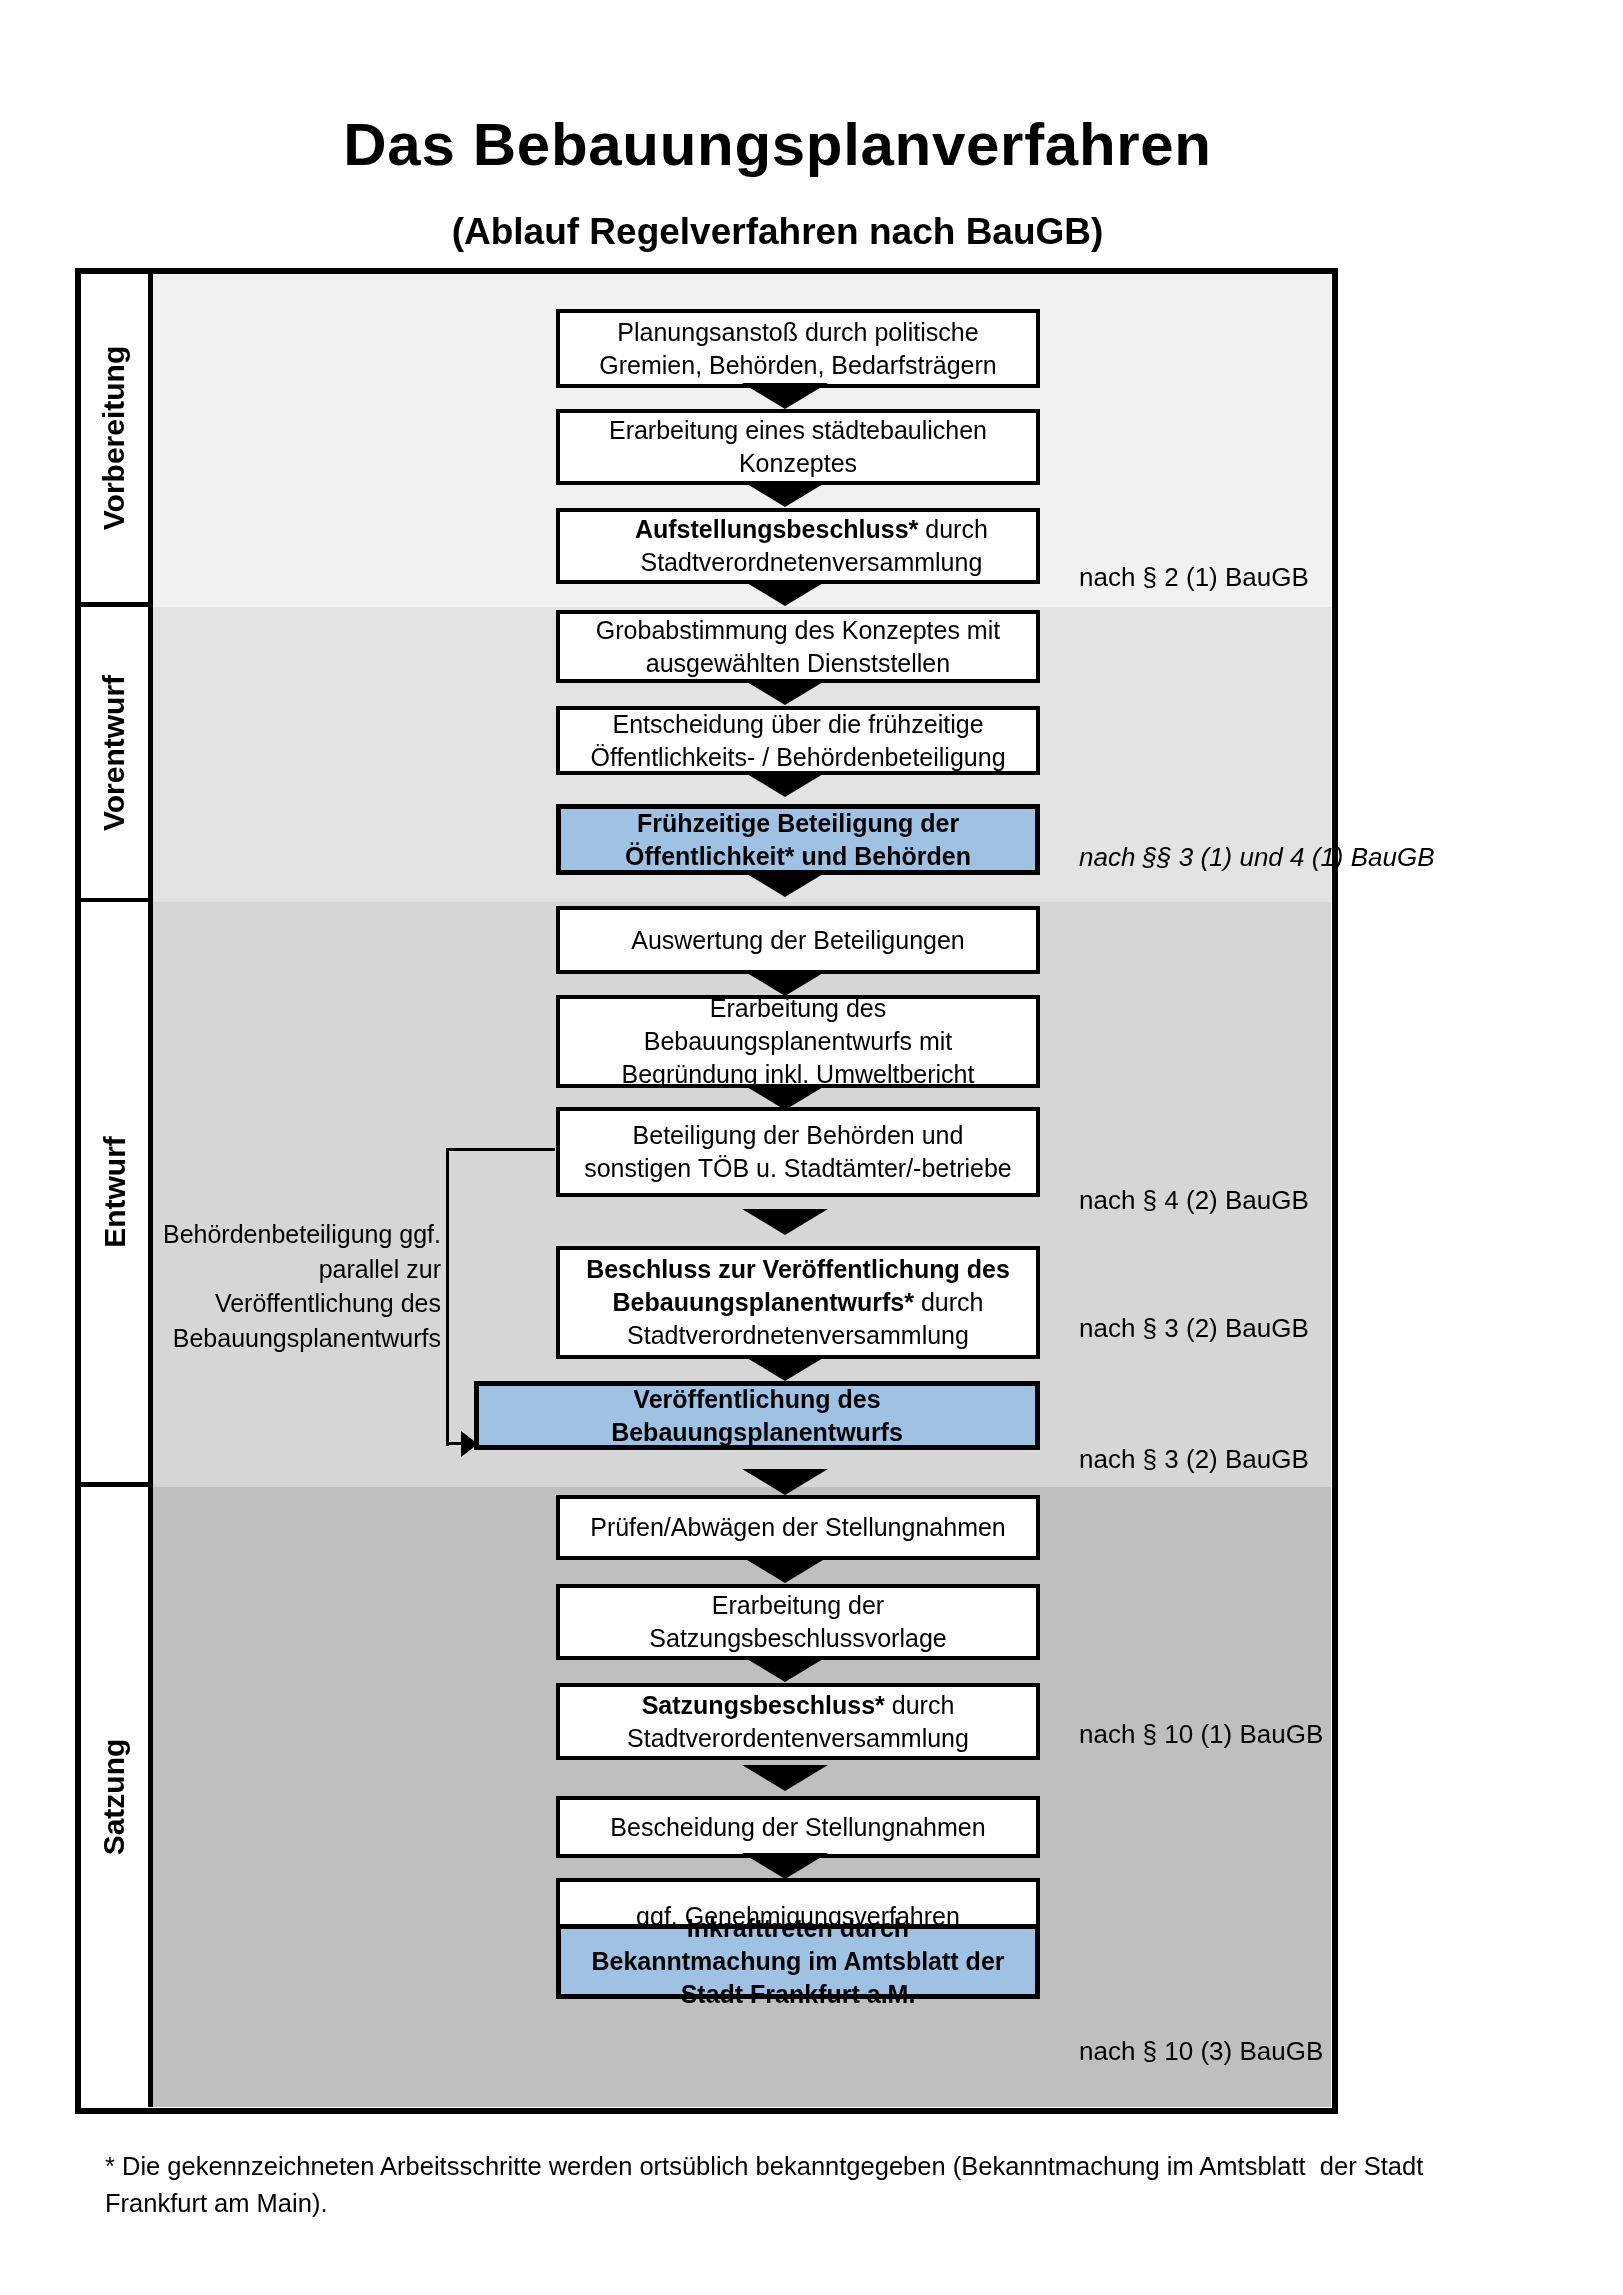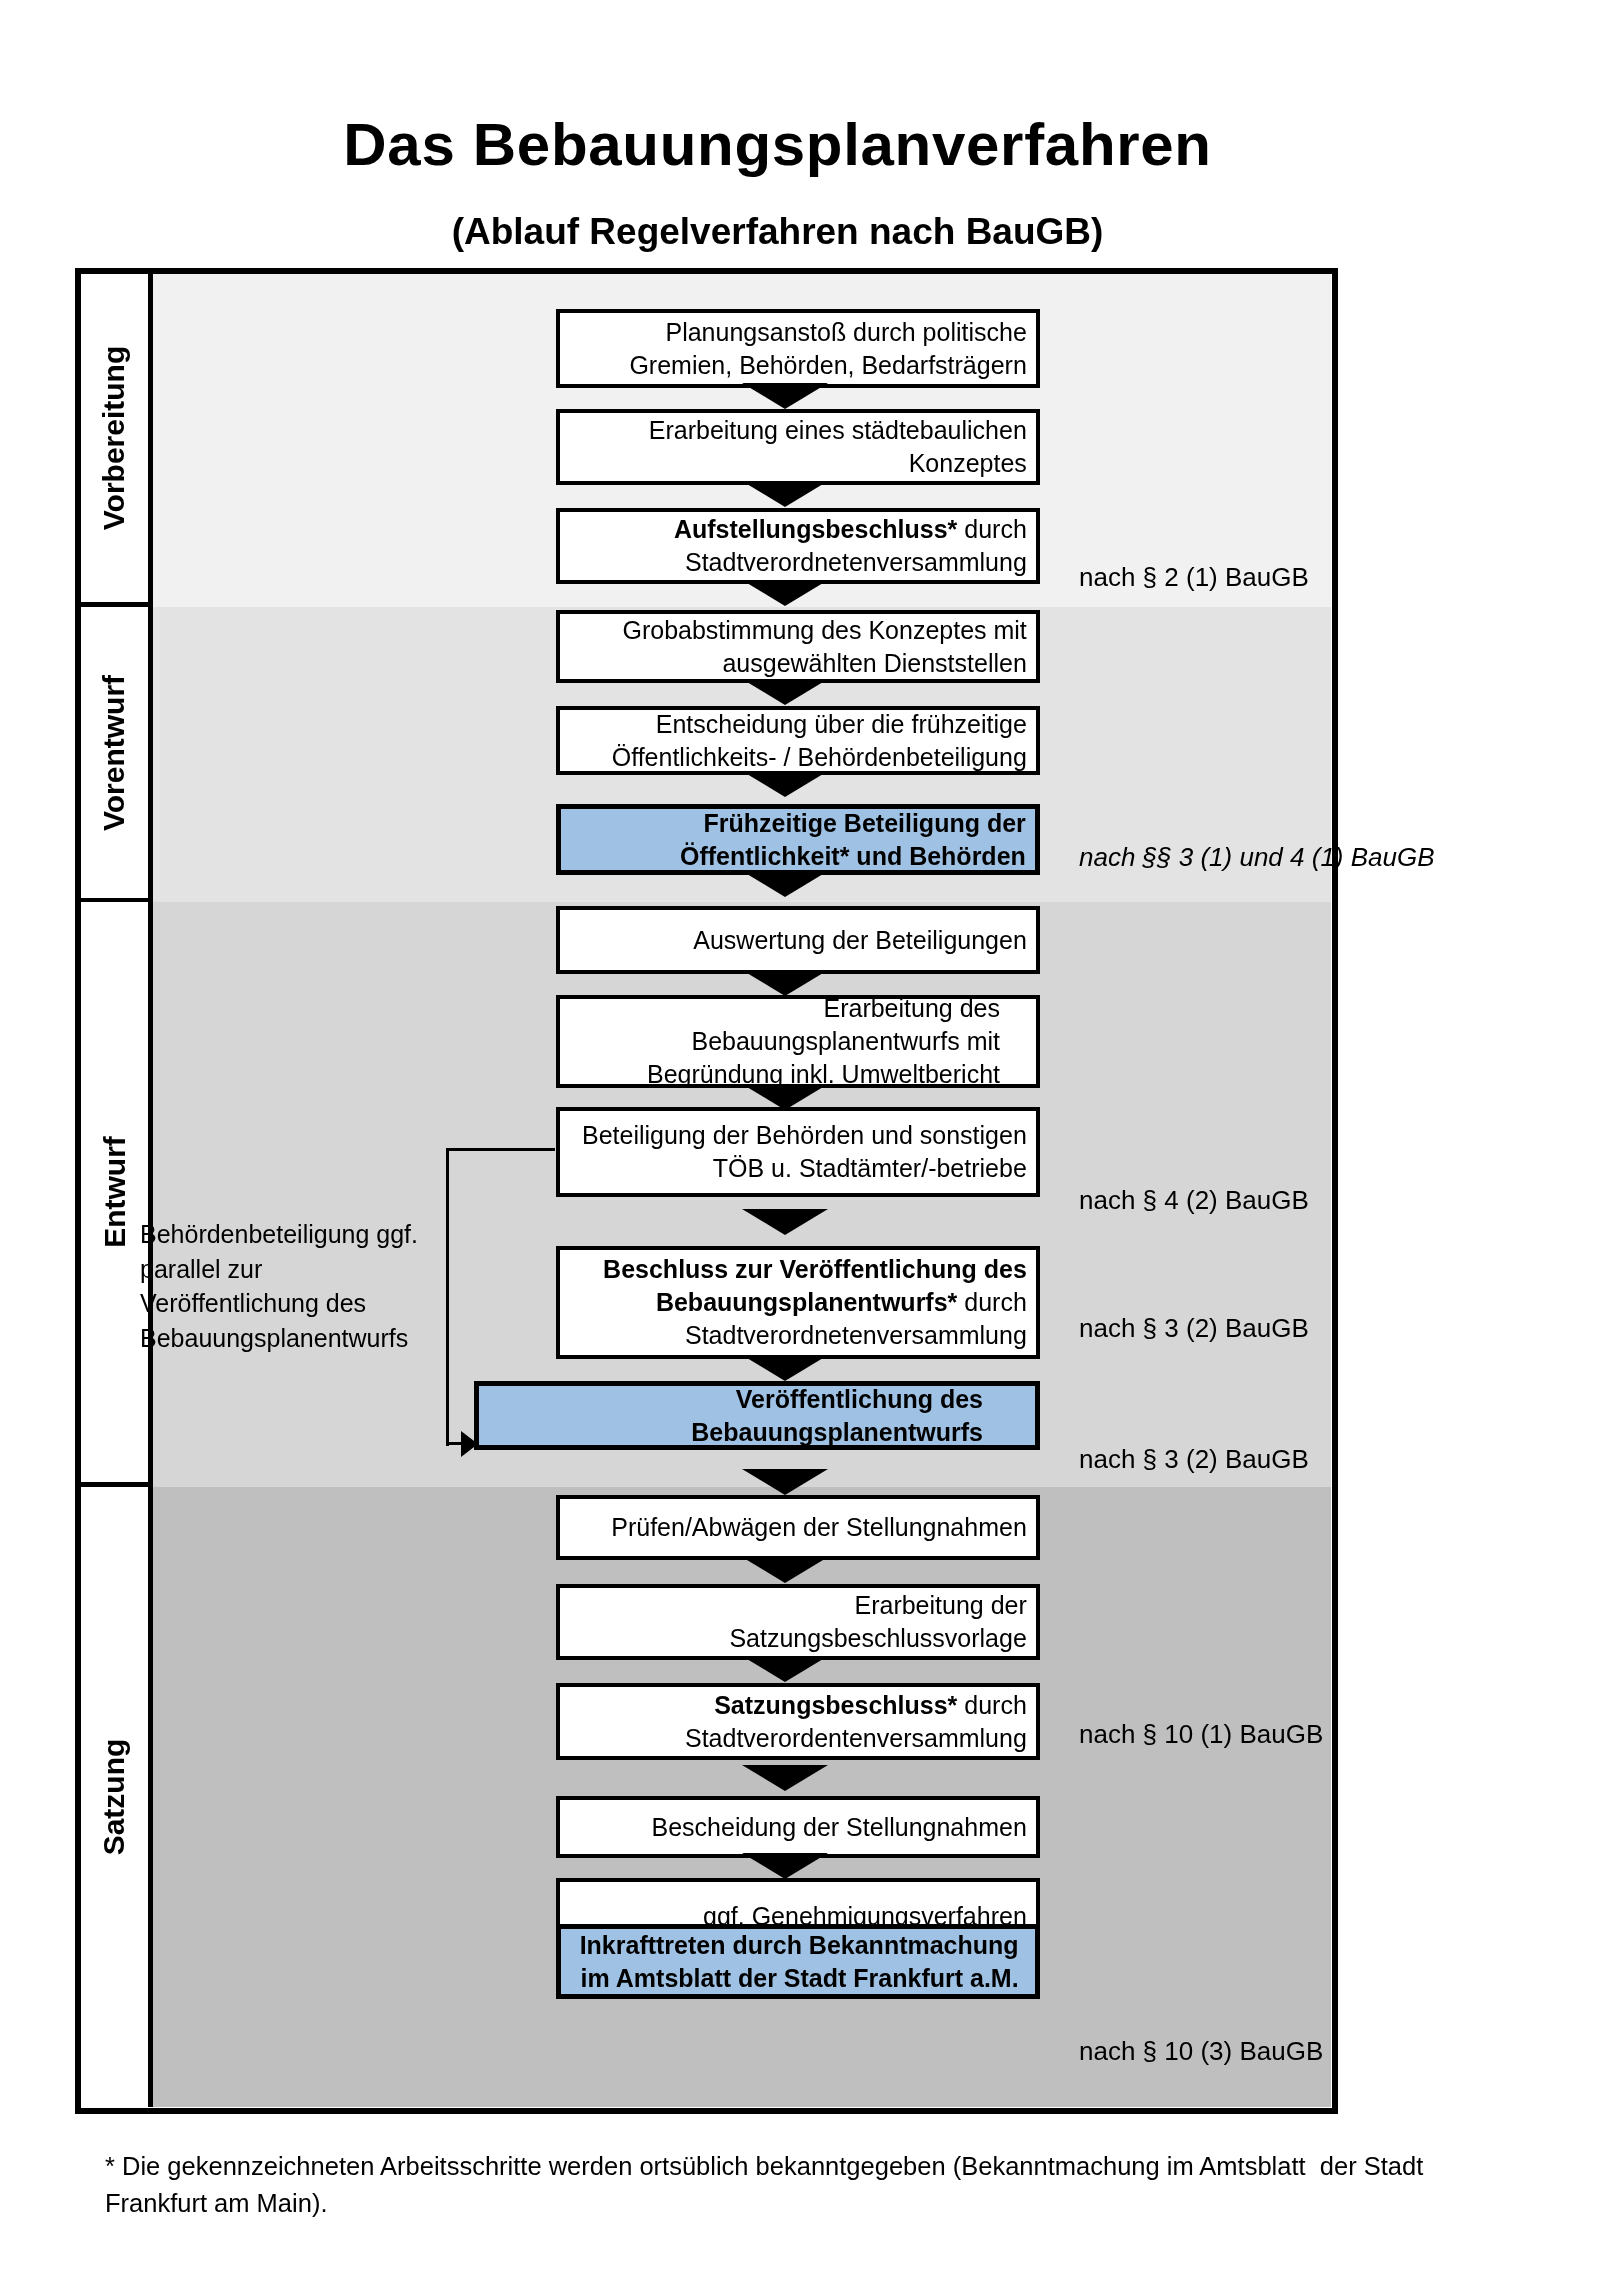--- a/index.html
+++ b/index.html
@@ -13,29 +13,29 @@
          border:6.5px solid #000;box-sizing:border-box;background:#fff;}
   .band{position:absolute;left:72px;width:1178px;}
   .labelcol{position:absolute;left:0;top:0;width:72px;height:1833px;background:#fff;
             border-right:5.2px solid #000;box-sizing:border-box;}
   .phasecell{position:absolute;left:0;width:67px;box-sizing:border-box;background:#fff;
              display:flex;align-items:center;justify-content:center;}
   .phasecell.bb{border-bottom:5.2px solid #000;}
   .phasecell span{transform:rotate(-90deg);white-space:nowrap;font-weight:bold;font-size:30px;}
   .pbox{position:absolute;left:475px;width:484px;border:4.6px solid #000;background:#fff;
         box-sizing:border-box;display:flex;align-items:center;padding:0 9.2px;}
-  .pbox .t{width:100%;text-align:right;margin:0;font-size:25px;line-height:1.32;}
+  .pbox .t{width:100%;text-align:center;margin:12px;font-size:25px;line-height:1.32;}
   .bld{font-weight:bold;}
   .blue{background:#9fc2e4;border-width:5.2px;}
   .blue .t{font-weight:bold;}
   .arrow{position:absolute;left:661px;width:0;height:0;
          border-left:43px solid transparent;border-right:43px solid transparent;
          border-top:26px solid #000;}
   .ref{position:absolute;left:998px;font-size:26px;line-height:30px;white-space:nowrap;}
-  .sidenote{position:absolute;left:59px;top:943px;width:301px;text-align:left;
+  .sidenote{position:absolute;left:59px;top:943px;width:301px;text-align:right;
             font-size:25px;line-height:1.38;}
   .seg{position:absolute;background:#000;}
   .eastarrow{position:absolute;width:0;height:0;
              border-top:13px solid transparent;border-bottom:13px solid transparent;
              border-left:17px solid #000;}
   .footnote{position:absolute;left:105px;top:2148px;width:1420px;font-size:25.5px;
             line-height:1.45;white-space:pre-wrap;}
 </style>
 </head>
 <body>

